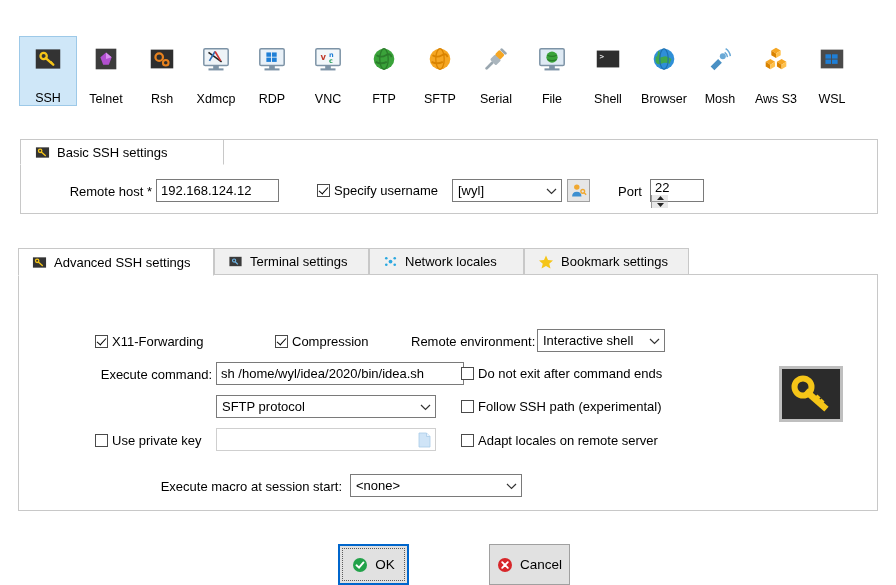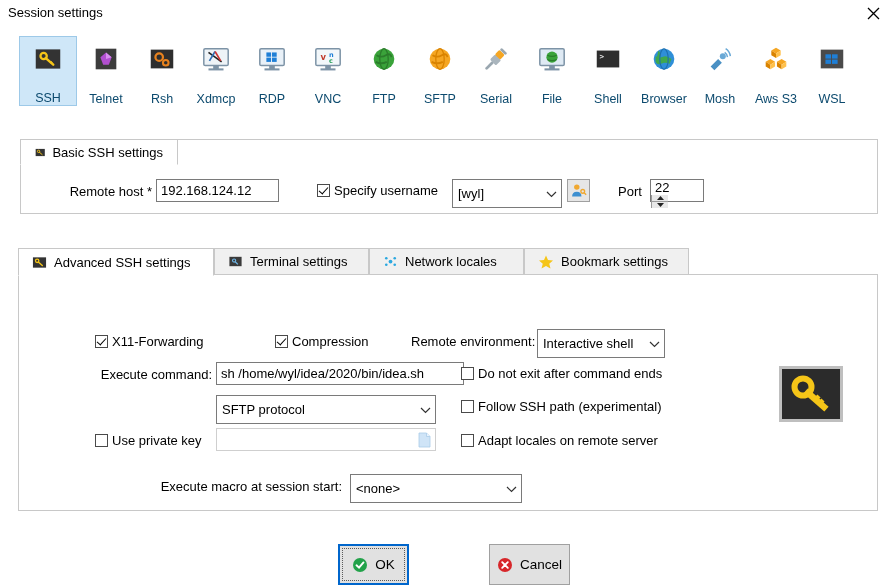--- a/index.html
+++ b/index.html
@@ -37,21 +37,21 @@
     position: absolute; top: 8px; width: 58px; height: 70px;
     display: flex; flex-direction: column; align-items: center;
     justify-content: flex-start; cursor: pointer;
     padding-top: 8px; box-sizing: border-box;
   }
   .type-item.selected {
     background: #cfe7f8; border: 1px solid #9dc9e8;
   }
   .type-item .ic { width: 32px; height: 32px; display:block; }
   .type-item .lbl {
-    margin-top: 18px; font-size: 12.5px; color:#0c4a6e; white-space: nowrap;
+    margin-top: 18px; font-size: 12.5px; color:#000000; white-space: nowrap;
   }
 
   
   .panel-basic {
     position: absolute; left: 20px; top: 139px; width: 858px; height: 75px;
     border: 1px solid #c8c8c8; background: #fff; box-sizing: border-box;
   }
   .tabstrip-basic {
     position: absolute; left: 20px; top: 139px; height: 26px;
   }
@@ -88,21 +88,21 @@
   .tb {
     position: absolute; box-sizing: border-box;
     border: 1px solid #7a7a7a; background: #fff;
     font-family: "Liberation Sans", sans-serif; font-size: 13px;
     color: #000; padding: 0 4px; line-height: 1; outline: none;
     height: 23px;
   }
   .tb.disabled { border: 1px solid #cfcfcf; background: #fff; }
 
   .combo {
-    position: absolute; box-sizing: border-box; height: 29px;
+    position: absolute; box-sizing: border-box; height: 23px;
     border: 1px solid #7a7a7a; background: #fff;
     display:flex; align-items:center; cursor: pointer;
   }
   .combo .cval {
     flex: 1; padding-left: 5px; font-size: 13px; color:#000;
     white-space: nowrap; overflow: hidden;
   }
   .combo .carrow {
     width: 20px; display:flex; align-items:center; justify-content:center;
   }
@@ -158,28 +158,20 @@
     position:absolute; left:2px; top:2px; right:2px; bottom:2px;
     border: 1px dotted #5a5a5a; pointer-events:none;
   }
   .btn .blabel { line-height:1; }
 </style>
 </head>
 <body>
 
 <div class="dialog">
 
-  <div class="titlebar">
-    <div class="title">Session settings</div>
-    <div class="close-btn">
-      <svg width="15" height="15" viewBox="0 0 15 15">
-        <path d="M2 2 L13 13 M13 2 L2 13" stroke="#000" stroke-width="1.3" fill="none"></path>
-      </svg>
-    </div>
-  </div>
 
   <div class="typebar">
 
     <div class="type-item selected" style="left:19px;">
       <svg class="ic" viewBox="0 0 32 32">
         <rect x="2" y="5" width="28" height="22" fill="#333"></rect>
         <circle cx="11" cy="12.5" r="3.6" fill="none" stroke="#f5c518" stroke-width="2.6"></circle>
         <path d="M13.4 15 L22 22.5" stroke="#f5c518" stroke-width="2.8" stroke-linecap="round"></path>
         <path d="M19 19.2 L20.6 21" stroke="#f5c518" stroke-width="2.4"></path>
       </svg>
@@ -333,21 +325,21 @@
         <rect x="16" y="11" width="6" height="4.6" fill="#1f7fd6"></rect>
         <rect x="9" y="16.6" width="6" height="4.6" fill="#1f7fd6"></rect>
         <rect x="16" y="16.6" width="6" height="4.6" fill="#1f7fd6"></rect>
       </svg>
       <span class="lbl">WSL</span>
     </div>
   </div>
 
   <div class="panel-basic"></div>
   <div class="tabstrip-basic" style="width:170px;">
-    <div class="tab-basic" style="width:158px;align-items:center;">
+    <div class="tab-basic" style="width:204px;align-items:center;">
       <svg width="15" height="15" viewBox="0 0 32 32">
         <rect x="2" y="5" width="28" height="22" fill="#333"></rect>
         <circle cx="11" cy="12.5" r="3.6" fill="none" stroke="#f5c518" stroke-width="2.8"></circle>
         <path d="M13.4 15 L22 22.5" stroke="#f5c518" stroke-width="3" stroke-linecap="round"></path>
       </svg>
       <span>Basic SSH settings</span>
     </div>
   </div>
 
   <div class="lbl-r" style="left:40px; top:184px; width:112px;">Remote host *</div>

